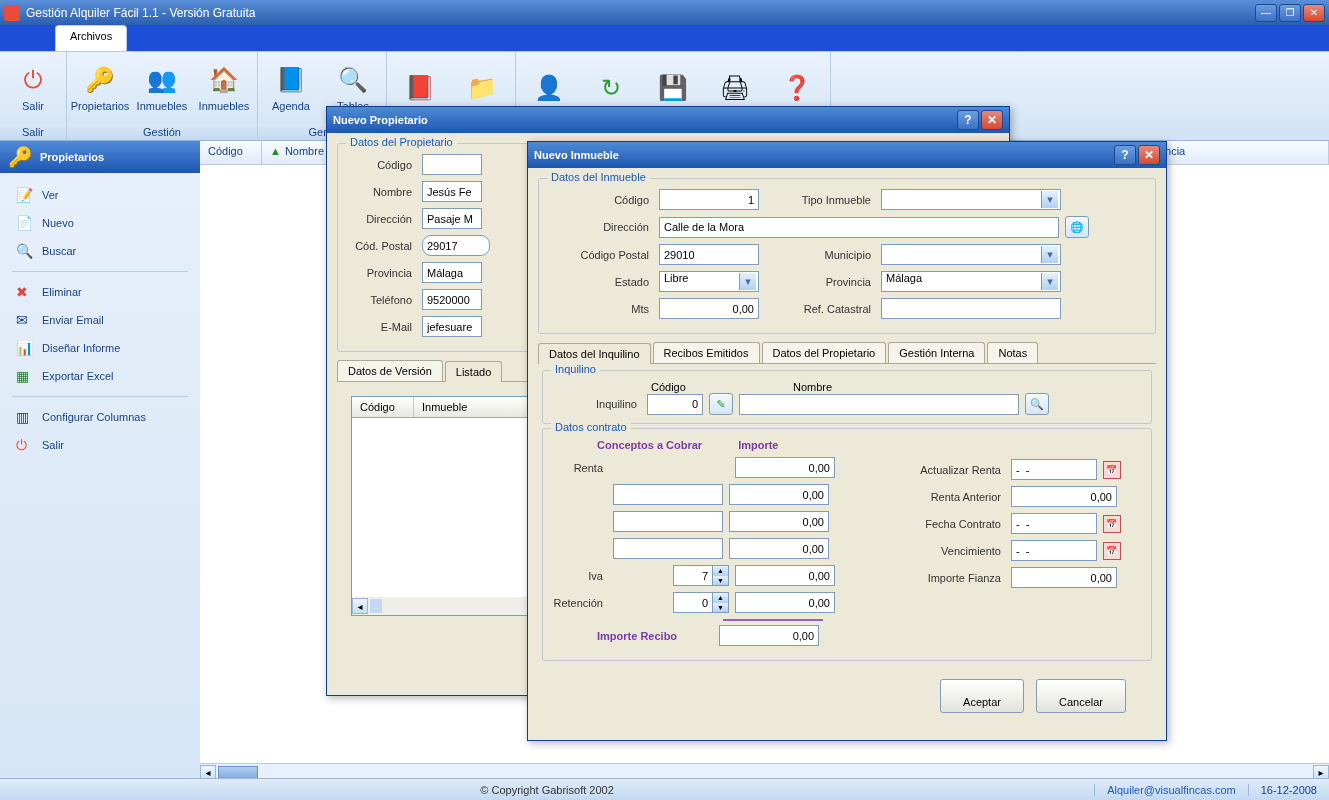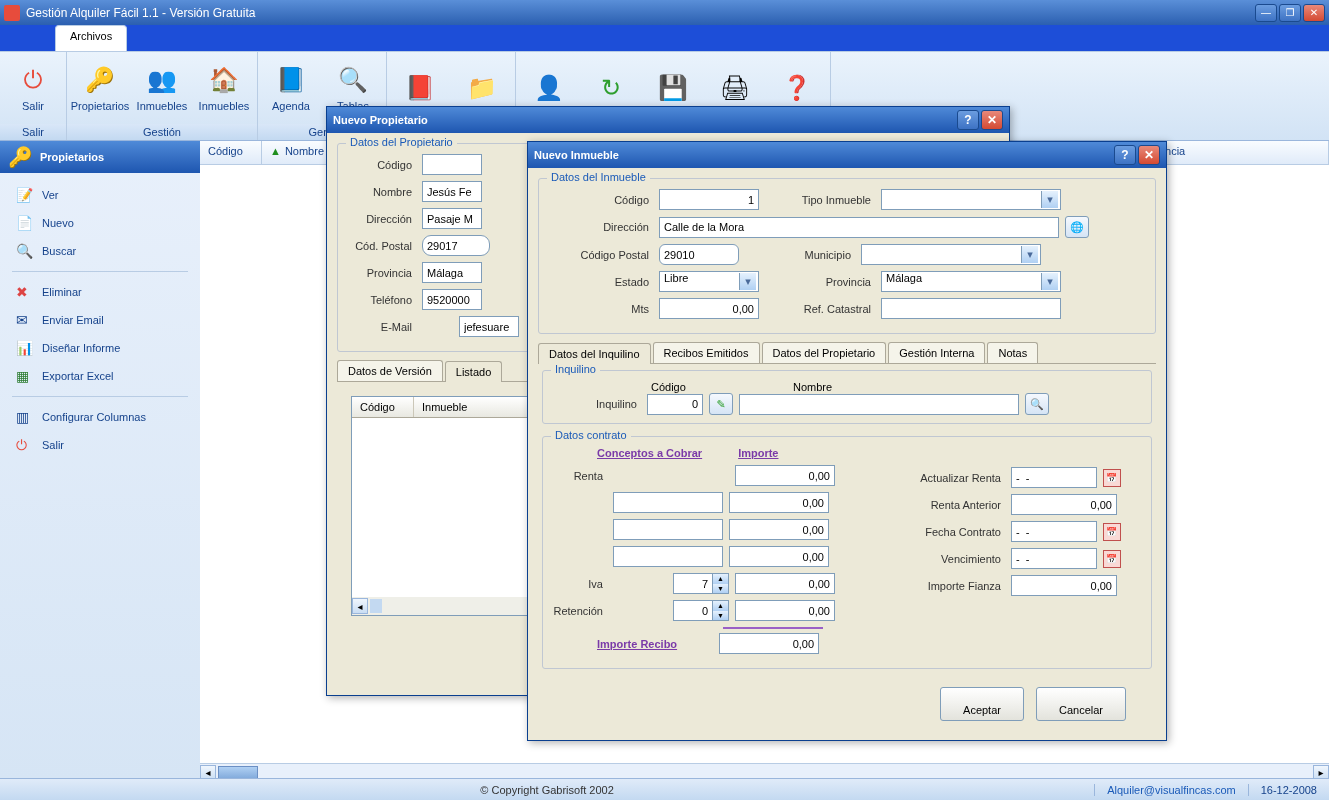--- a/index.html
+++ b/index.html
@@ -55,21 +55,21 @@
 .fselect::after{content:"▾";position:absolute;right:2px;top:1px;width:16px;height:17px;background:linear-gradient(#e5f1fd,#b0d0f3);border-left:1px solid #7f9db9;display:flex;align-items:center;justify-content:center;color:#4a6a9a}
 .tabstrip{display:flex;border-bottom:1px solid #aca899}
 .tab{padding:4px 10px;border:1px solid #aca899;border-bottom:none;background:#f5f4ea;cursor:pointer;margin-right:2px;border-radius:3px 3px 0 0}
 .tab.active{background:#ece9d8;position:relative;top:1px}
 .listbox{border:1px solid #7f9db9;background:#fff}
 .list-header{display:flex;background:linear-gradient(#fff,#e8e8e1);border-bottom:1px solid #aca899}
 .list-col{padding:4px 8px;border-right:1px solid #cbc7b8}
 .list-sb{height:18px;background:#efefe8;display:flex;align-items:center}
 .iconbtn{width:24px;height:22px;border:1px solid #7f9db9;background:linear-gradient(#f5f9fe,#d5e4f5);border-radius:3px;display:flex;align-items:center;justify-content:center;cursor:pointer}
 .btn{height:24px;padding:16px 22px;border:1px solid #7f9db9;background:linear-gradient(#fff,#e3e3dc);border-radius:3px;cursor:pointer}
-.purple-link{color:#7a3aa8;font-weight:bold;text-decoration:underline}
+.purple-link{color:#7a3aa8;font-weight:bold;}
 .spinner{display:flex}
 .spinner input{width:40px;height:21px;border:1px solid #7f9db9;text-align:right;padding:0 4px}
 .spinner-btns{width:16px;display:flex;flex-direction:column;border:1px solid #7f9db9;border-left:none}
 .spinner-btns div{flex:1;background:linear-gradient(#e5f1fd,#b0d0f3);font-size:7px;display:flex;align-items:center;justify-content:center;cursor:pointer}
 .datebtn{width:18px;height:18px;border:1px solid #c0504d;background:#f9d9d5;font-size:9px;display:flex;align-items:center;justify-content:center;cursor:pointer}
 </style>
 </head>
 <body>
 
 <div class="titlebar">
@@ -262,21 +262,21 @@
       <div class="frow">
           <div class="flabel" style="width:70px">Provincia</div>
           <input class="finput" style="width: 60px;" value="Málaga">
         </div>
       <div class="frow">
           <div class="flabel" style="width:70px">Teléfono</div>
           <input class="finput" style="width: 60px;" value="9520000">
         </div>
       <div class="frow">
           <div class="flabel" style="width:70px">E-Mail</div>
-          <input class="finput" style="width: 60px; margin-left: 37px;" value="jefesuare">
+          <input class="finput" style="width: 60px;" value="jefesuare">
         </div>
     </div>
     <div class="tabstrip">
       <div class="tab">Datos de Versión</div>
       <div class="tab active">Listado</div>
     </div>
     <div style="padding:14px 14px 2px">
       <div class="listbox" style="height:220px;display:flex;flex-direction:column">
         <div class="list-header">
           <div class="list-col" style="width:62px">Código</div>
@@ -311,21 +311,21 @@
       </div>
       <div class="frow">
         <div class="flabel" style="width:106px">Dirección</div>
         <input class="finput" style="width: 400px;" value="Calle de la Mora">
         <div class="iconbtn">
             <span>🌐</span>
           </div>
       </div>
       <div class="frow">
         <div class="flabel" style="width:106px">Código Postal</div>
-        <input class="finput" style="width: 80px; border-radius: 6px;" value="29010">
+        <input class="finput" style="width: 100px;" value="29010">
         <div class="flabel" style="width:110px">Municipio</div>
         <div class="fselect" style="width:180px"></div>
       </div>
       <div class="frow">
         <div class="flabel" style="width:106px">Estado</div>
         <div class="fselect" style="width:100px;padding-right:20px"><span>Libre</span></div>
         <div class="flabel" style="width:110px">Provincia</div>
         <div class="fselect" style="width:180px;padding-right:20px"><span>Málaga</span></div>
       </div>
       <div class="frow">
@@ -336,21 +336,21 @@
       </div>
     </div>
     <div class="tabstrip">
       <div class="tab active">Datos del Inquilino</div>
       <div class="tab">Recibos Emitidos</div>
       <div class="tab">Datos del Propietario</div>
       <div class="tab">Gestión Interna</div>
       <div class="tab">Notas</div>
     </div>
     <div style="padding:6px 4px">
-      <div class="fieldset" style="margin-bottom:12px">
+      <div class="fieldset" style="margin-bottom:4px">
         <div class="fieldset-title">Inquilino</div>
         <div class="frow" style="margin-bottom:0">
           <div style="width:94px"></div>
           <div style="width:60px;font-size:11px">Código</div>
           <div style="width:70px"></div>
           <div style="font-size:11px">Nombre</div>
         </div>
         <div class="frow" style="margin-bottom:0">
           <div class="flabel" style="width:90px">Inquilino</div>
           <input class="finput r" style="width: 56px;" value="0">

